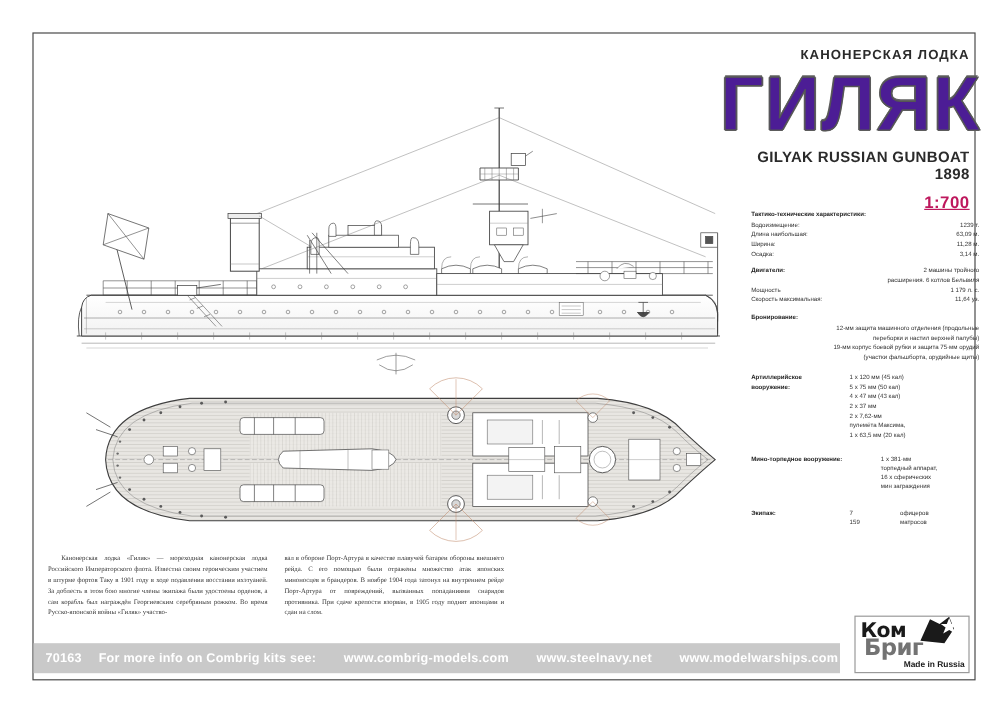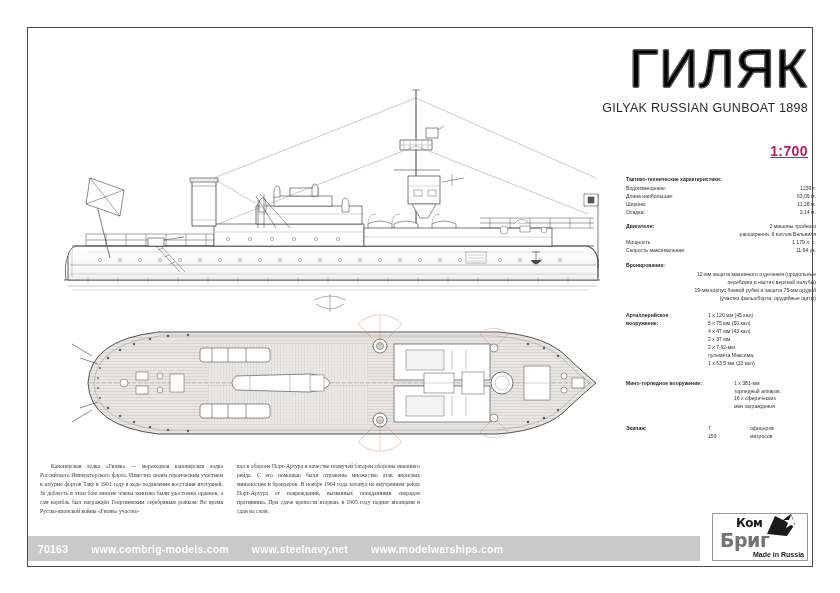--- a/index.html
+++ b/index.html
@@ -36,36 +36,36 @@
     text-align: right;
   }
   .title-sub-ru {
     font-size: 11px;
     font-weight: bold;
     letter-spacing: 0.9px;
     color: #2b2b2b;
     margin-bottom: 3px;
   }
   .title-main {
-    font-size: 54px;
-    font-weight: normal;
+    font-size: 64px;
+    font-weight: bold;
     letter-spacing: 1px;
     line-height: 0.98;
-    color: #000000;
+    color: #4c1d95;
     -webkit-text-stroke: 1px #555;
     text-shadow:
       -1px 0 #666, 1px 0 #666, 0 -1px #666, 0 1px #666;
     margin: 2px 0 6px 0;
   }
   .title-sub-en {
     font-size: 12.5px;
-    font-weight: normal;
+    font-weight: bold;
     letter-spacing: 0.3px;
     color: #2b2b2b;
-    margin-bottom: 28px;
+    margin-bottom: 8px;
   }
   .title-scale {
     font-size: 14px;
     font-weight: bold;
     color: #be185d;
     text-decoration: underline;
     letter-spacing: 0.4px;
   }
 
   
@@ -149,22 +149,22 @@
     position: absolute;
     left: 712px; top: 513px;
     width: 96px; height: 48px;
     background: #ffffff;
     border: 1px solid #9a9a9a;
     box-sizing: border-box;
     overflow: hidden;
   }
   .logo-kom {
     position: absolute;
-    left: 23px; top: 2px;
-    font-size: 12px;
+    left: 4px; top: 2px;
+    font-size: 17px;
     font-weight: bold;
     color: #1a1a1a;
     letter-spacing: -0.5px;
     font-family: "DejaVu Sans", sans-serif;
   }
   .logo-brig {
     position: absolute;
     left: 7px; top: 15px;
     font-size: 19px;
     font-weight: bold;
@@ -573,20 +573,21 @@
 
       <g stroke="#5a5a5a" stroke-width="0.5" fill="none">
         <path d="M 286 272 q 16 -8 32 0"></path>
         <line x1="302" y1="266" x2="302" y2="284"></line>
         <path d="M 288 276 q 14 10 28 0"></path>
       </g>
     </svg>
   </div>
 
   <div class="title-block">
+    <div class="title-sub-ru">КАНОНЕРСКАЯ ЛОДКА</div>
     <div class="title-main">ГИЛЯК</div>
     <div class="title-sub-en">GILYAK RUSSIAN GUNBOAT 1898</div>
     <div class="title-scale">1:700</div>
   </div>
 
   <div class="spec-panel">
 
     <div class="spec-group">
       <div class="spec-head">Тактико-технические характеристики:</div>
       <div class="spec-row">
@@ -686,20 +687,21 @@
     <div class="desc-col">
       <p class="indent">Канонерская лодка «Гиляк» — мореходная канонерская лодка Российского Императорского флота. Известна своим героическим участием в штурме фортов Таку в 1901 году в ходе подавления восстания ихэтуаней. За доблесть в этом бою многие члены экипажа были удостоены орденов, а сам корабль был награждён Георгиевским серебряным рожком. Во время Русско-японской войны «Гиляк» участво-</p>
     </div>
     <div class="desc-col">
       <p>вал в обороне Порт-Артура в качестве плавучей батареи обороны внешнего рейда. С его помощью были отражены множество атак японских миноносцев и брандеров. В ноябре 1904 года затонул на внутреннем рейде Порт-Артура от повреждений, вызванных попаданиями снарядов противника. При сдаче крепости взорван, в 1905 году поднят японцами и сдан на слом.</p>
     </div>
   </div>
 
   <div class="footer-bar">
     <span class="footer-text fk-num">70163</span>
+    <span class="footer-text fk-label">For more info on Combrig kits see:</span>
     <span class="footer-text fk-url">www.combrig-models.com</span>
     <span class="footer-text fk-url">www.steelnavy.net</span>
     <span class="footer-text fk-url">www.modelwarships.com</span>
   </div>
 
   <div class="logo-box">
     <span class="logo-kom">Ком</span>
     <span class="logo-brig">Бриг</span>
     <span class="logo-star">
       <svg width="40" height="24" viewBox="0 0 40 24" xmlns="http://www.w3.org/2000/svg">

